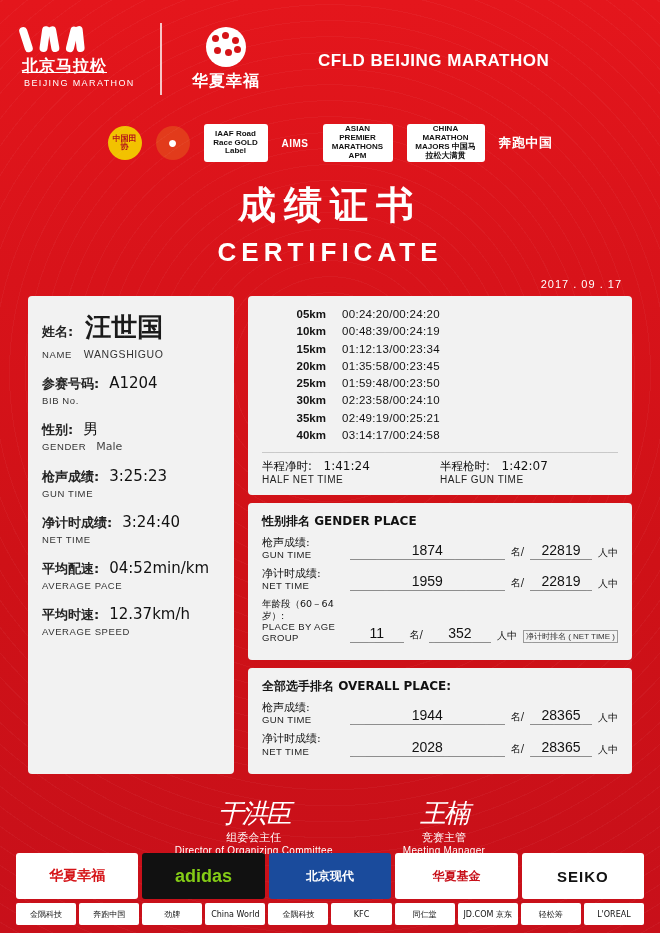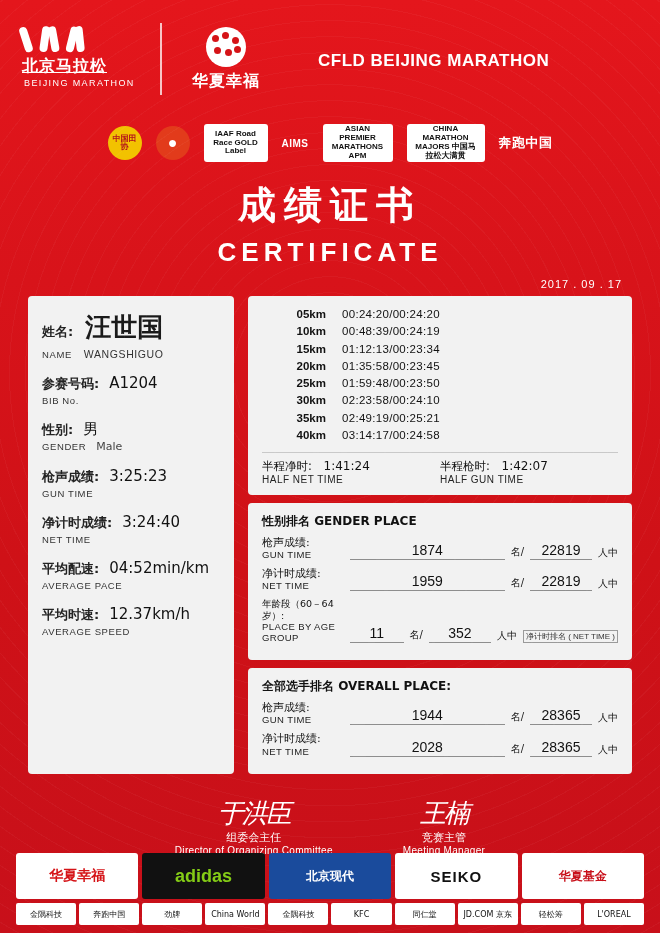--- a/index.html
+++ b/index.html
@@ -383,22 +383,22 @@
   <div class="watermark">
     <div class="wm-ring"></div>
     <div class="wm-txt">YKanShuo</div>
   </div>
 
   <div class="footer">
     <div class="f-row1">
       <div class="cell c-white">华夏幸福</div>
       <div class="cell c-black">adidas</div>
       <div class="cell c-blue">北京现代</div>
+      <div class="cell c-red">华夏基金</div>
       <div class="cell c-seiko">SEIKO</div>
-      <div class="cell c-red">华夏基金</div>
     </div>
     <div class="f-row2">
       <div class="cell">金隅科技</div>
       <div class="cell">奔跑中国</div>
       <div class="cell">劲牌</div>
       <div class="cell">China World</div>
       <div class="cell">金隅科技</div>
       <div class="cell">KFC</div>
       <div class="cell">同仁堂</div>
       <div class="cell">JD.COM 京东</div>

